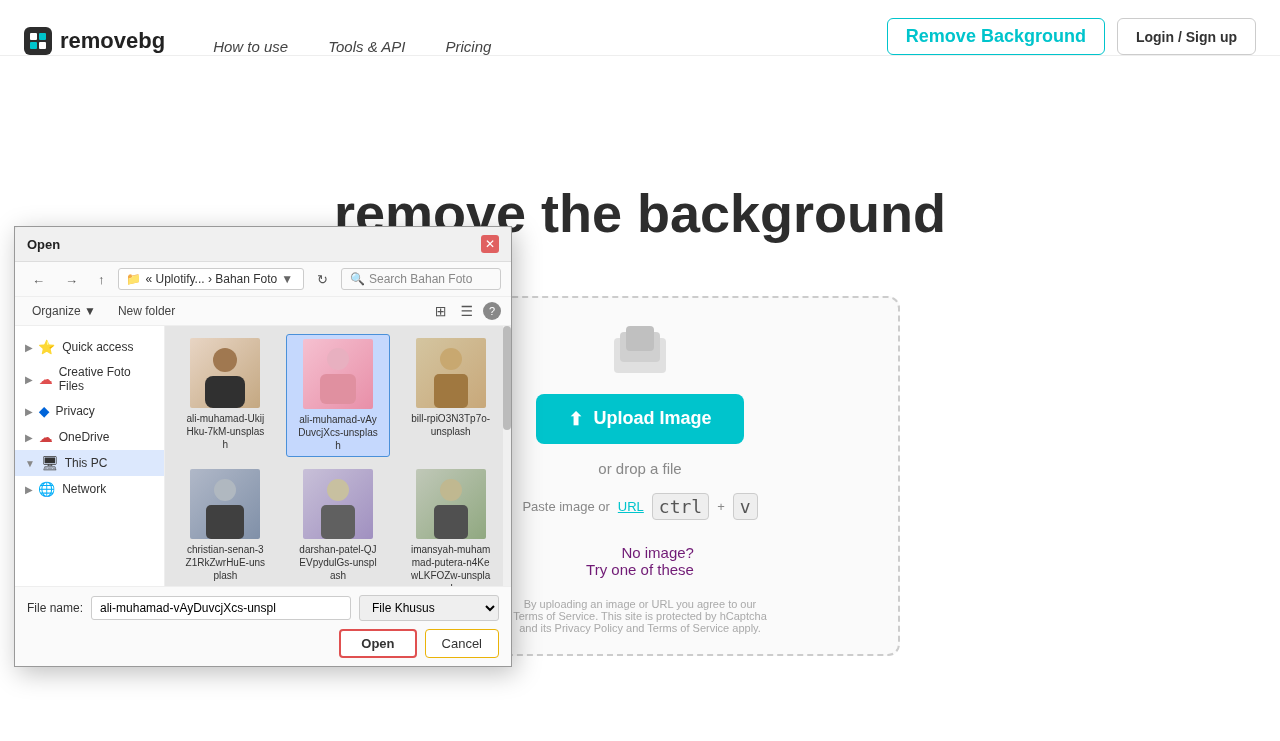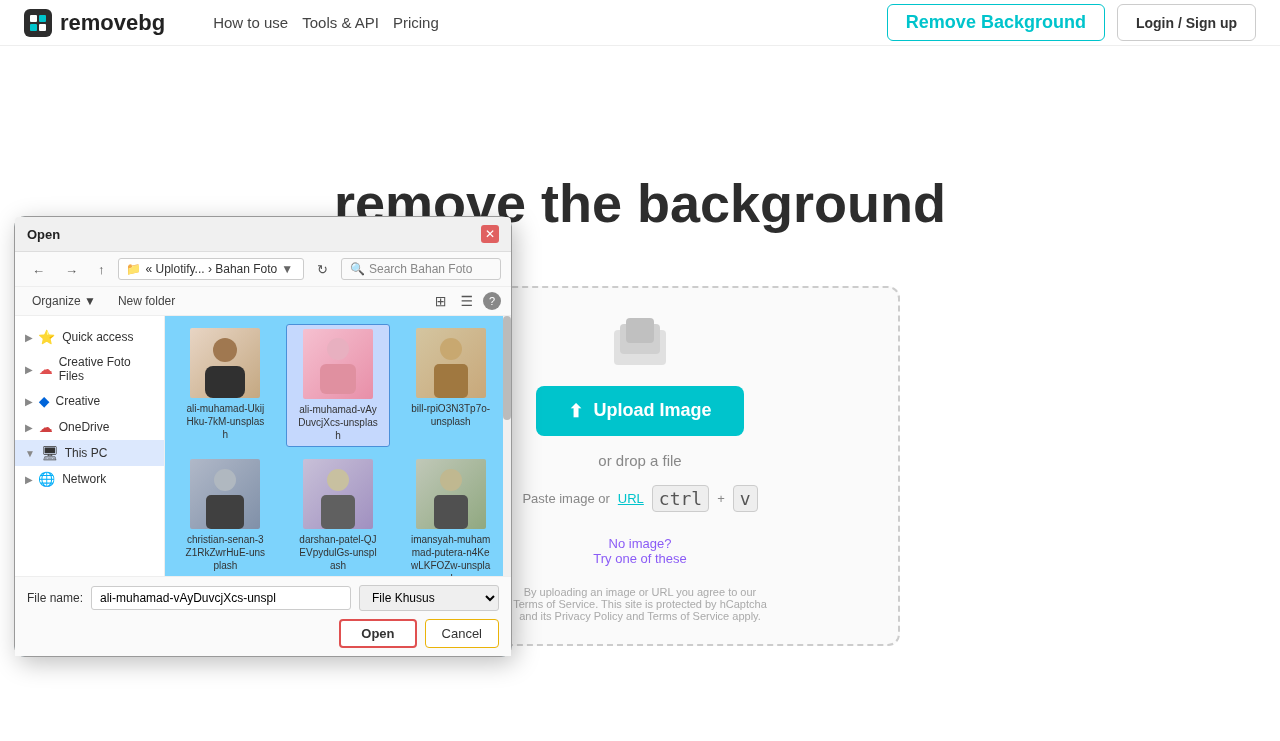--- a/index.html
+++ b/index.html
@@ -1,47 +1,47 @@
 <!DOCTYPE html>
 <html><head>
   <meta charset="utf-8">
   <style>
     * { margin: 0; padding: 0; box-sizing: border-box; }
     body { font-family: -apple-system, BlinkMacSystemFont, 'Segoe UI', sans-serif; background: #fff; width: 1280px; height: 741px; overflow: hidden; }
 
     
-    header { display: flex; align-items: center; padding: 0 24px; height: 46px; border-bottom: 1px solid #eee; }
+    header { display: flex; align-items: flex-end; padding: 0 24px; height: 56px; border-bottom: 1px solid #eee; }
     .logo-area { display: flex; align-items: center; gap: 8px; }
     .logo-icon { width: 28px; height: 28px; }
     .logo-text { font-size: 22px; font-weight: 700; color: #222; }
-    nav { display: flex; gap: 14px; margin-left: 48px; }
+    nav { display: flex; gap: 40px; margin-left: 48px; font-style: italic; }
     nav a { text-decoration: none; color: #444; font-size: 15px; font-weight: 500; }
     .header-actions { margin-left: auto; display: flex; gap: 12px; }
     .btn-outline { border: 1.5px solid #00c4cc; background: transparent; color: #00c4cc; padding: 7px 18px; border-radius: 6px; font-size: 18px; font-weight: 600; cursor: pointer; }
     .btn-ghost { border: 1.5px solid #ccc; background: transparent; color: #333; padding: 7px 18px; border-radius: 6px; font-size: 14px; font-weight: 600; cursor: pointer; }
 
     
     main { position: relative; }
     .hero { text-align: center; padding: 60px 0 30px; }
     .hero h1 { font-size: 54px; font-weight: 800; color: #2d2d2d; line-height: 1.2; }
 
     
     .upload-section { display: flex; justify-content: center; margin-top: 20px; }
     .upload-box { width: 520px; height: 360px; border: 2px dashed #ccc; border-radius: 12px; display: flex; flex-direction: column; align-items: center; justify-content: center; gap: 16px; background: #fafafa; }
     .upload-icon { width: 72px; height: 60px; }
     .upload-btn { background: #00c4cc; color: #fff; border: none; padding: 14px 32px; border-radius: 8px; font-size: 18px; font-weight: 700; cursor: pointer; display: flex; align-items: center; gap: 10px; }
     .drop-text { color: #888; font-size: 15px; }
     .paste-row { display: flex; align-items: center; gap: 8px; color: #888; font-size: 13px; }
     .paste-row .url-link { color: #00c4cc; text-decoration: underline; cursor: pointer; }
     .kbd { background: #eee; border: 1px solid #ccc; border-radius: 4px; padding: 2px 6px; font-size: 18px; color: #555; font-family: monospace; }
-    .no-image-text { color: #8b5cf6; font-size: 13px; text-align: center; margin-top: 8px; }
+    .no-image-text { color: #701a75; font-size: 15px; text-align: right; margin-top: 8px; }
     .legal-text { color: #aaa; font-size: 11px; text-align: center; max-width: 260px; margin-top: 4px; }
 
     
-    .file-dialog { position: absolute; top: 170px; left: 14px; width: 498px; background: #7dd3fc; border: 1px solid #999; border-radius: 11px; box-shadow: 4px 6px 24px rgba(0,0,0,0.25); z-index: 100; }
+    .file-dialog { position: absolute; top: 170px; left: 14px; width: 498px; background: #e5e5e5; border: 1px solid #999; border-radius: 0; box-shadow: 4px 6px 24px rgba(0,0,0,0.25); z-index: 100; }
     .dialog-titlebar { background: #f0f0f0; display: flex; align-items: center; justify-content: space-between; padding: 8px 12px; border-bottom: 1px solid #ddd; border-radius: 4px 4px 0 0; }
     .dialog-title { font-size: 13px; font-weight: 600; color: #222; }
     .dialog-close { width: 18px; height: 18px; background: #e06060; border: none; border-radius: 3px; cursor: pointer; color: #fff; font-size: 12px; display: flex; align-items: center; justify-content: center; }
     .dialog-toolbar { display: flex; align-items: center; gap: 6px; padding: 6px 10px; border-bottom: 1px solid #eee; background: #fafafa; }
     .dialog-nav-btn { background: transparent; border: 1px solid transparent; border-radius: 3px; padding: 2px 6px; cursor: pointer; font-size: 13px; color: #555; }
     .breadcrumb-bar { display: flex; align-items: center; gap: 4px; font-size: 12px; color: #333; border: 1px solid #ccc; border-radius: 3px; padding: 3px 8px; flex: 1; background: #fff; }
     .breadcrumb-arrow { color: #666; }
     .search-bar { border: 1px solid #ccc; border-radius: 3px; padding: 3px 8px; font-size: 12px; color: #888; width: 160px; display: flex; align-items: center; gap: 4px; }
     .toolbar2 { display: flex; align-items: center; justify-content: space-between; padding: 4px 10px; border-bottom: 1px solid #eee; background: #fafafa; }
     .toolbar2-left { display: flex; gap: 8px; font-size: 12px; color: #444; }
@@ -197,21 +197,21 @@
           <span>Quick access</span>
         </div>
         <div class="sidebar-item">
           <span class="sidebar-expand">▶</span>
           <span class="sidebar-folder-icon" style="color:#e05050">☁</span>
           <span>Creative Foto Files</span>
         </div>
         <div class="sidebar-item">
           <span class="sidebar-expand">▶</span>
           <span class="sidebar-folder-icon" style="color:#0064d9">◆</span>
-          <span>Creative</span>
+          <span>Privacy</span>
         </div>
         <div class="sidebar-item">
           <span class="sidebar-expand">▶</span>
           <span class="sidebar-folder-icon" style="color:#d04040">☁</span>
           <span>OneDrive</span>
         </div>
         <div class="sidebar-item active">
           <span class="sidebar-expand">▼</span>
           <span class="sidebar-folder-icon">🖥</span>
           <span>This PC</span>

